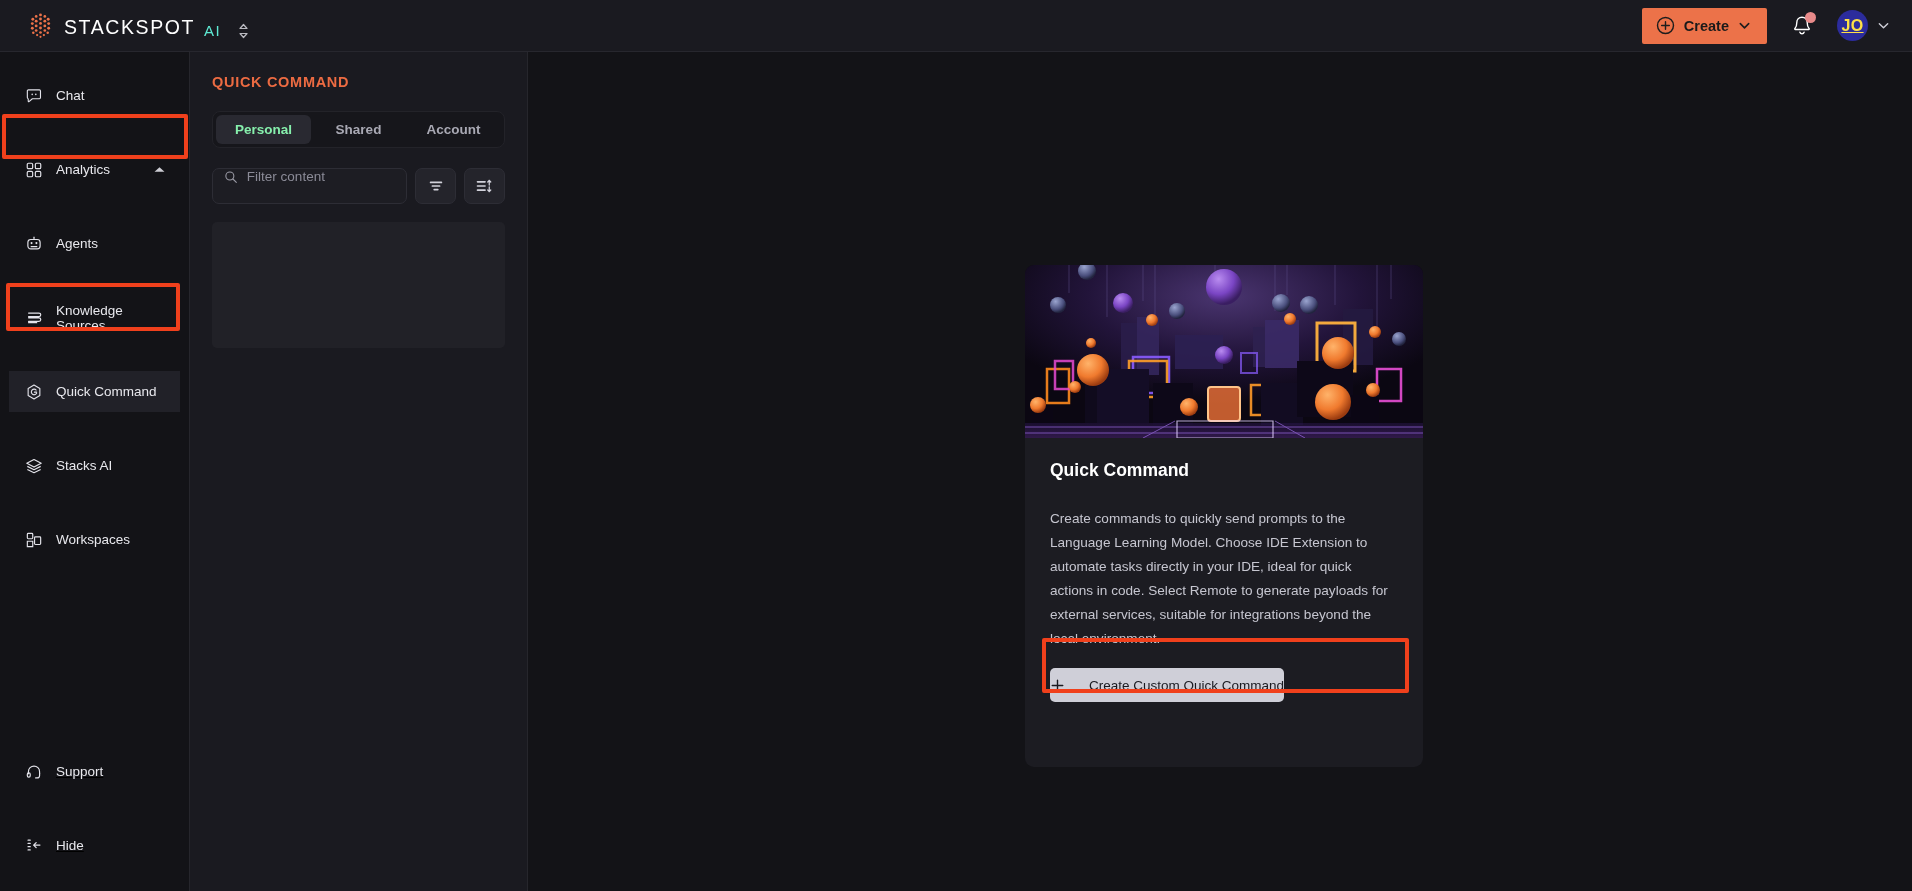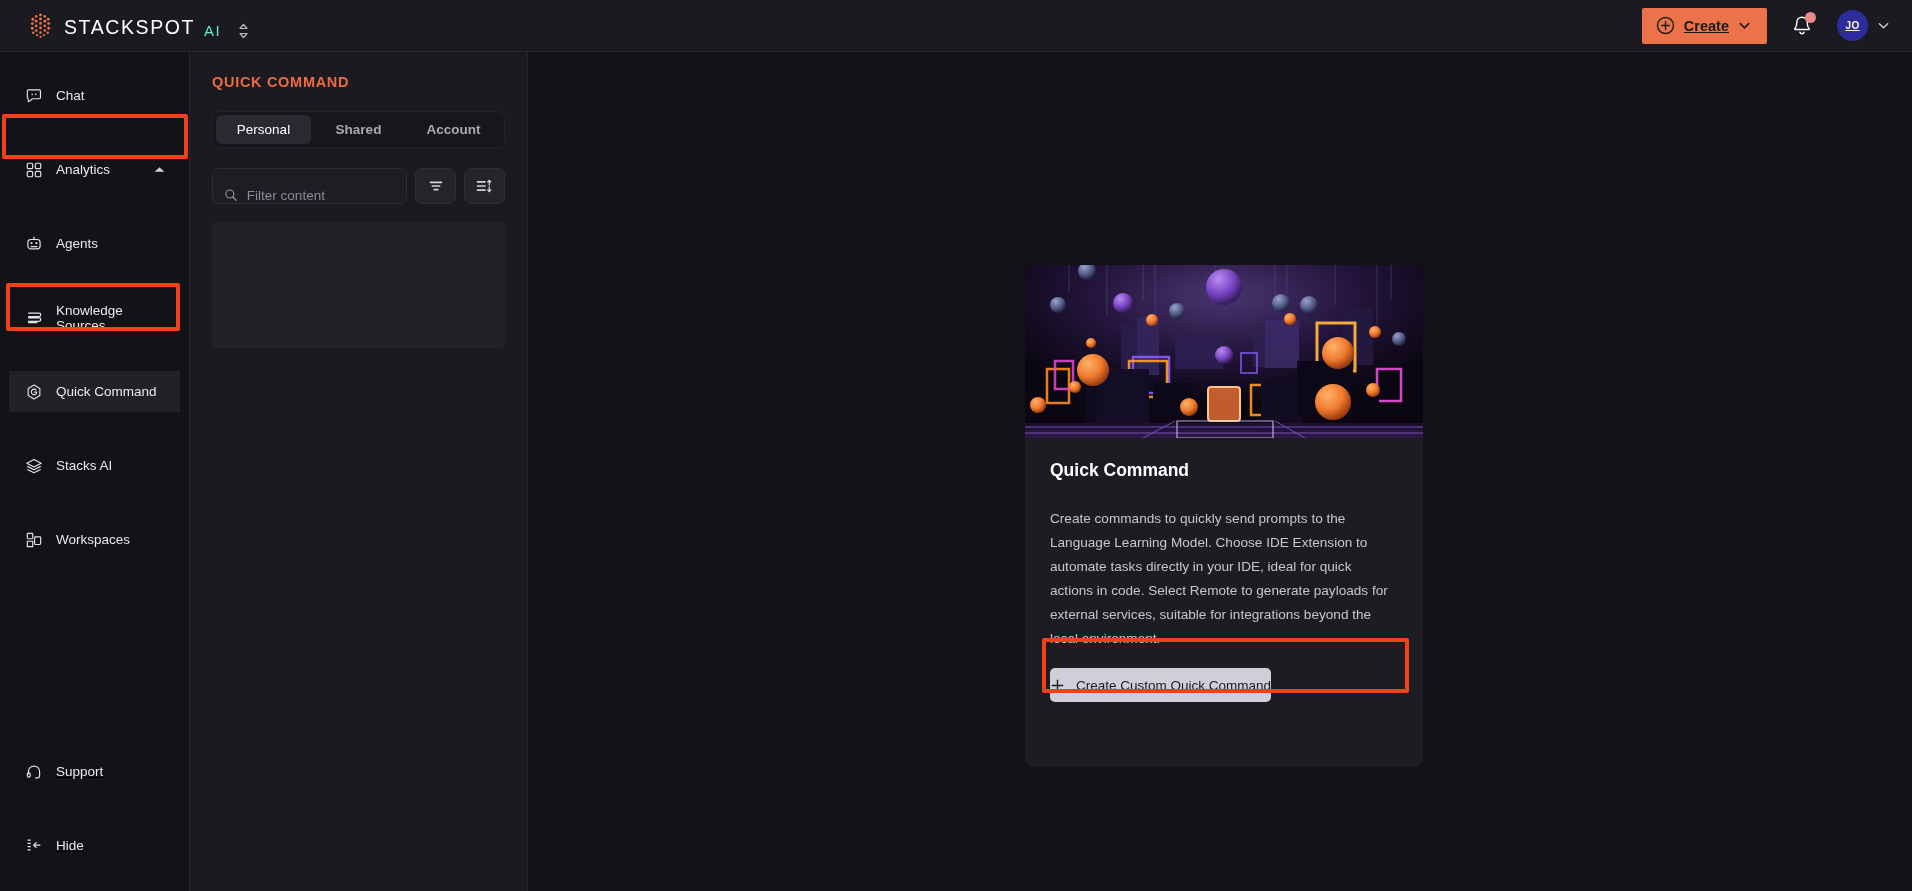--- a/index.html
+++ b/index.html
@@ -31,34 +31,33 @@
     margin-left: auto; margin-right: 22px;
     display: flex; align-items: center; gap: 22px;
   }
   .create-btn {
     display: flex; align-items: center; gap: 9px;
     background: #EC7249; color: #1a1a1a;
     height: 36px; padding: 0 16px 0 14px;
     border-radius: 2px; border: none;
     font-size: 14.5px; font-weight: 600; cursor: pointer;
     font-family: "Liberation Sans", sans-serif;
-    text-decoration: underline;
   }
   .bell-wrap { position: relative; width: 26px; height: 26px; cursor: pointer; }
   .bell-dot {
     position: absolute; right: -1px; top: -1px;
     width: 11px; height: 11px; border-radius: 50%;
     background: #E88A8A;
   }
   .avatar-wrap { display:flex; align-items:center; gap: 9px; cursor:pointer;}
   .avatar {
     width: 31px; height: 31px; border-radius: 50%;
-    background: #2C2C9C; color: #fef9c3;
+    background: #2C2C9C; color: #fde047;
     display:flex; align-items:center; justify-content:center;
-    font-size: 10px; font-weight: 700; letter-spacing: .4px; text-decoration: underline;
+    font-size: 16px; font-weight: 700; letter-spacing: .4px; text-decoration: underline;
   }
 
   
   .sidebar {
     position: absolute; top: 52px; left: 0; width: 190px; height: 839px;
     background: #131317;
     border-right: 1px solid #26262c;
   }
   .nav-item {
     display: flex; align-items: center; gap: 13px;
@@ -94,29 +93,29 @@
     margin: 21px 22px 0 22px; height: 37px;
     background: #16161b; border-radius: 8px;
     border: 1px solid #232329;
     padding: 3px;
   }
   .tab {
     flex: 1; height: 100%; border-radius: 6px;
     display: flex; align-items: center; justify-content: center;
     color: #A9A9B4; font-size: 13.5px; cursor: pointer; font-weight: bold;
   }
-  .tab.active { background: #292931; color: #ffffff; font-weight: 400; }
+  .tab.active { background: #292931; color: #86efac; font-weight: 700; }
   .filterrow {
     display: flex; align-items: center; gap: 8px;
     margin: 20px 22px 0 22px;
   }
   .search-box {
     flex: 1; height: 36px; border-radius: 7px;
     background: #1d1d23; border: 1px solid #2d2d35;
-    display: flex; align-items: flex-end; gap: 9px; padding: 0 11px;
+    display: flex; align-items: flex-start; gap: 9px; padding: 0 11px;
   }
   .search-box input {
     background: transparent; border: none; outline: none;
     color: #d9d9e0; font-size: 13.5px; width: 100%;
     font-family: "Liberation Sans", sans-serif;
   }
   .search-box input::placeholder { color: #8b8b97; }
   .icon-btn {
     width: 41px; height: 36px; border-radius: 7px;
     background: #24242b; border: 1px solid #2d2d35;
@@ -141,21 +140,21 @@
     overflow: hidden;
   }
   .card-hero { position: relative; width: 398px; height: 173px; overflow:hidden; background:#0b0711; }
   .card-body { padding: 22px 25px 0 25px; }
   .card-title { color: #ffffff; font-size: 17.5px; font-weight: 700; }
   .card-desc {
     color: #C6C6D0; font-size: 13.6px; line-height: 24px;
     margin-top: 26px;
   }
   .card-cta {
-    display: flex; align-items: center; justify-content: center; gap: 11px;
+    display: flex; align-items: center; justify-content: center; gap: 24px;
     height: 34px; margin: 17px 25px 1px 25px;
     background: #CFCFD8; color: #1a1a20;
     border: none; border-radius: 5px;
     font-size: 13.5px; cursor: pointer;
     font-family: "Liberation Sans", sans-serif;
   }
 </style>
 </head>
 <body>
 

